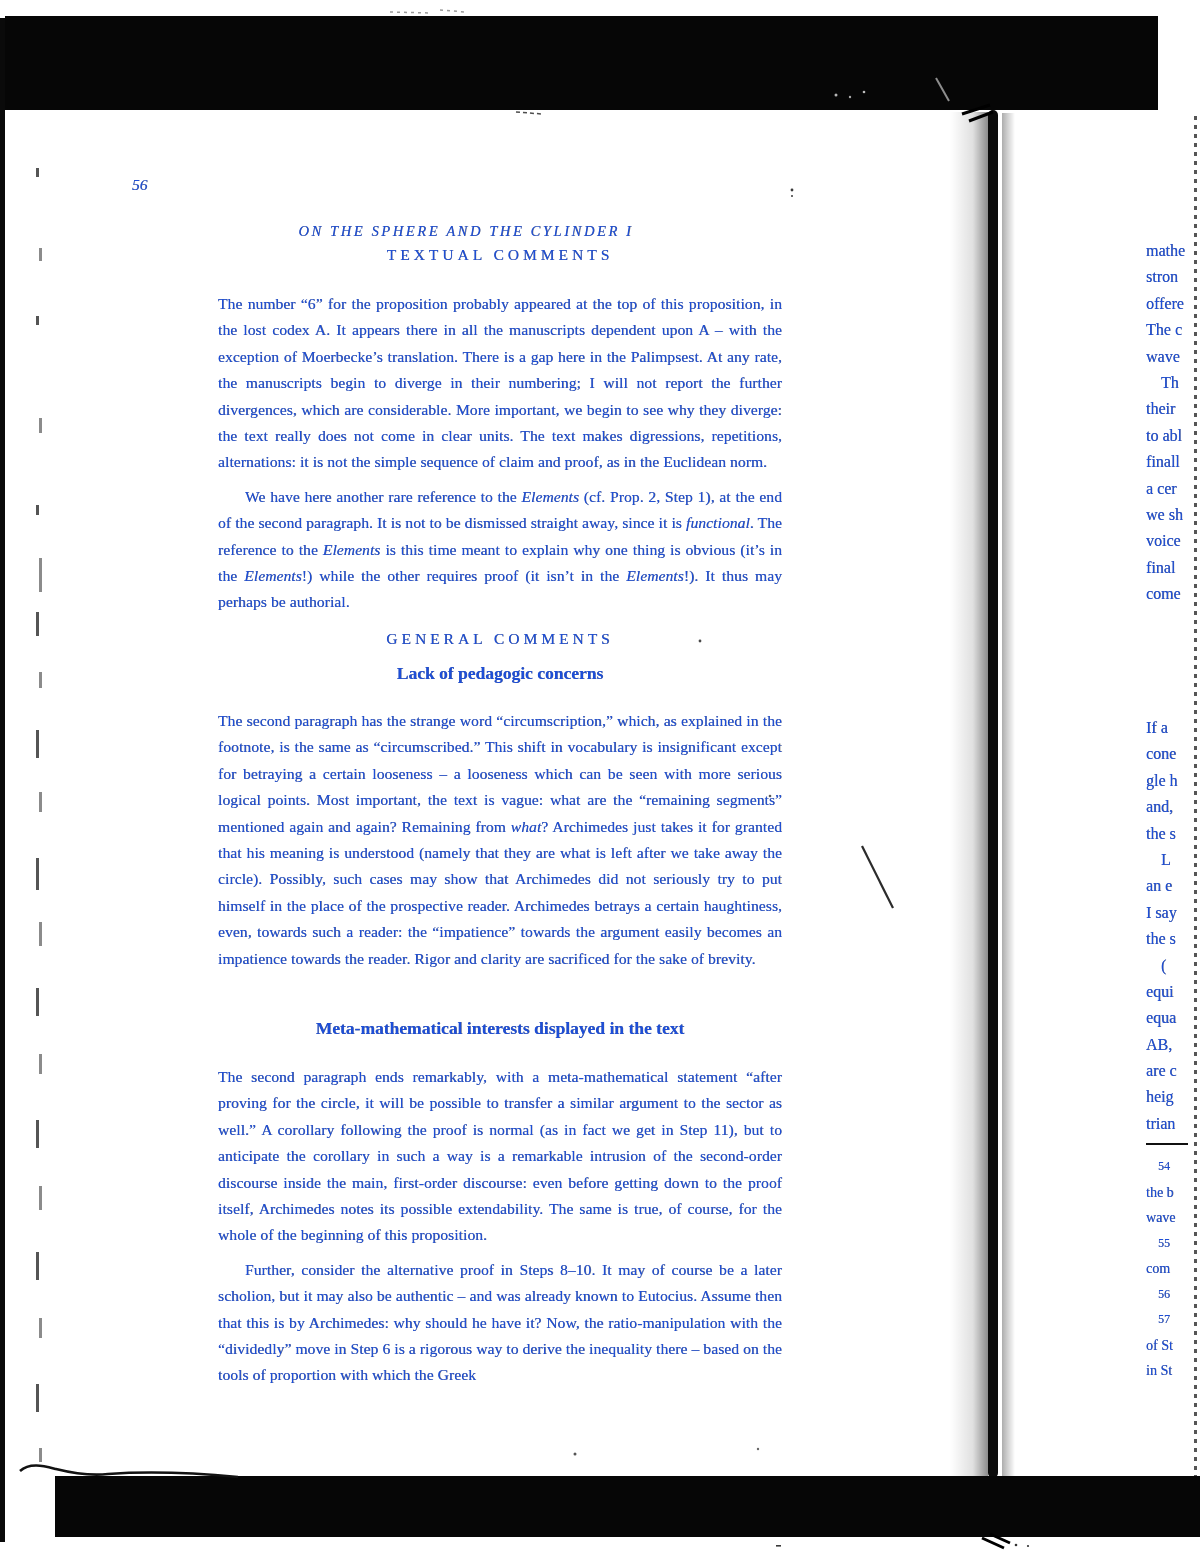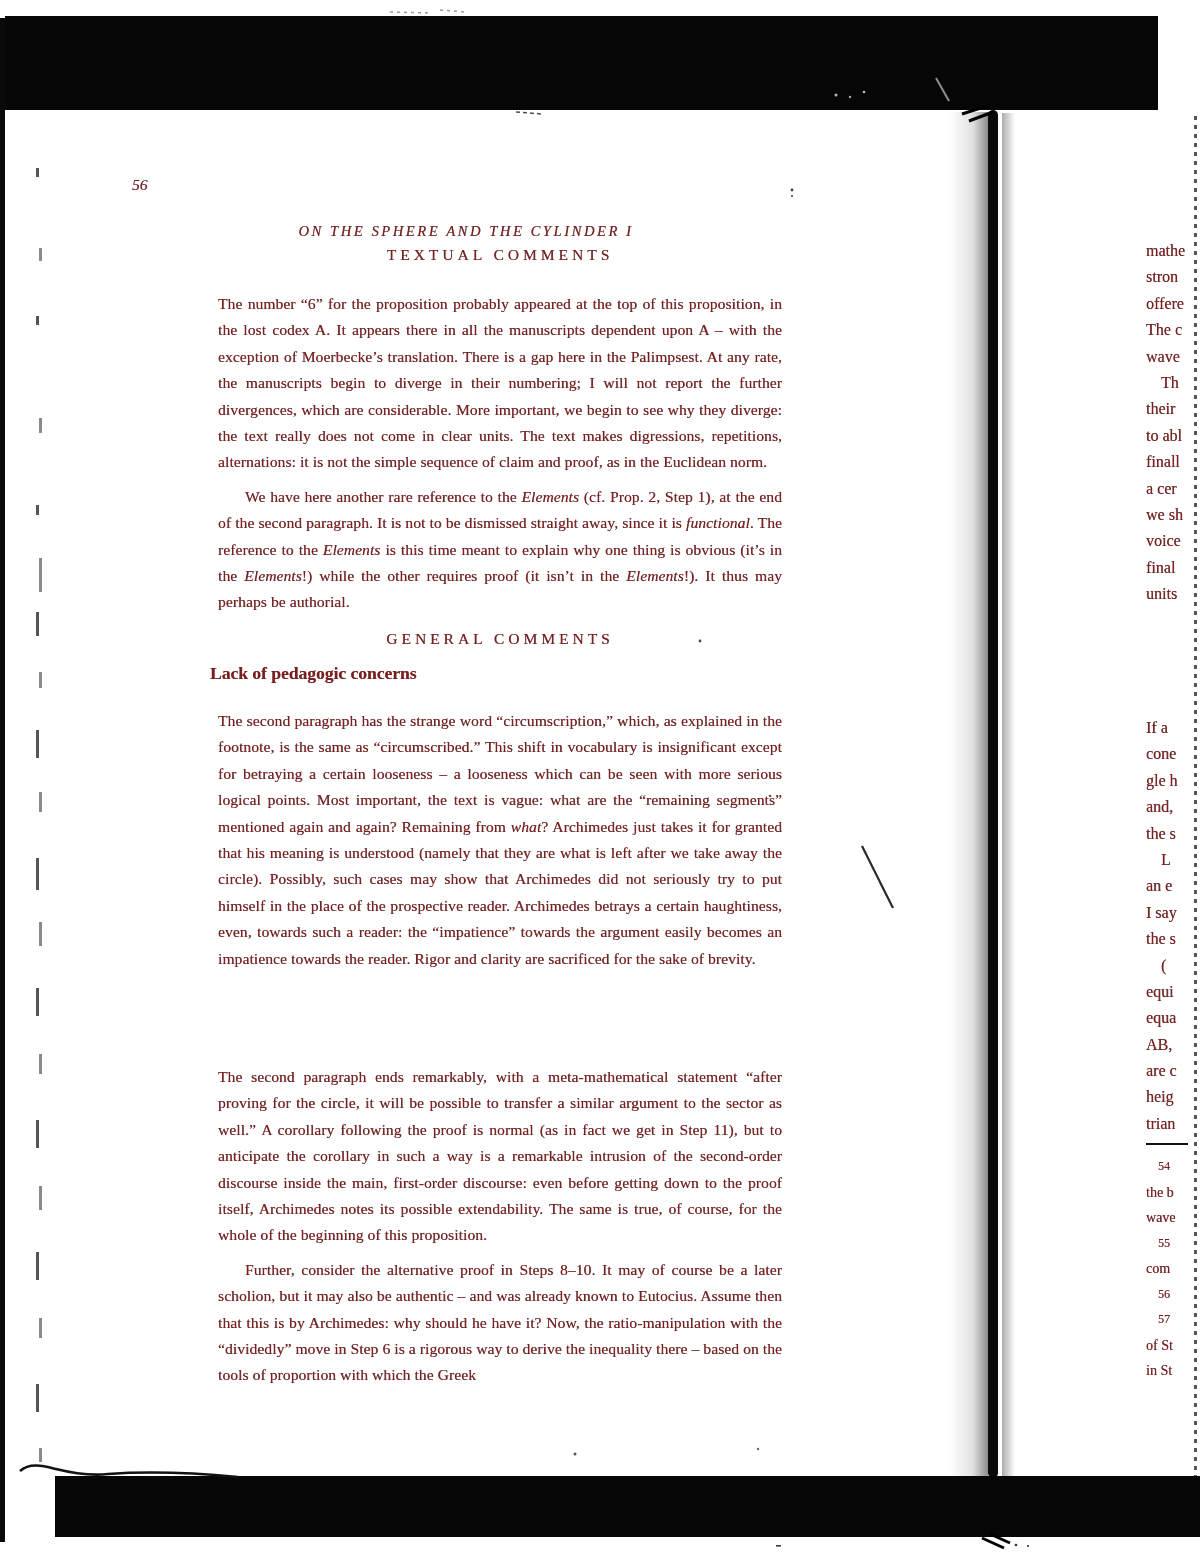--- a/index.html
+++ b/index.html
@@ -1,17 +1,17 @@
 <!DOCTYPE html>
 <html><head>
 <meta charset="utf-8">
 <style>
   html,body{margin:0;padding:0;background:#ffffff;}
   .screen{position:relative;width:1200px;height:1552px;background:#ffffff;overflow:hidden;
-          font-family:"Liberation Serif", serif;color:#7f1d1d;}
+          font-family:"Liberation Serif", serif;color:#1d4ed8;}
   .txt{text-shadow:0.3px 0 0 rgba(25,25,25,.6);}
 
   
   .band-top{position:absolute;left:5px;top:16px;width:1153px;height:94px;background:#060606;z-index:6;}
   .band-bottom{position:absolute;left:55px;top:1476px;width:1145px;height:61px;background:#060606;z-index:6;}
   .edge-left{position:absolute;left:0;top:18px;width:5px;height:1524px;background:#0a0a0a;z-index:6;}
 
   .page-left{position:absolute;left:26px;top:110px;width:962px;height:1368px;background:#fff;
              border-radius:22px 6px 0 0;z-index:3;}
   .page-right{position:absolute;left:1002px;top:113px;width:194px;height:1424px;background:#fff;
@@ -27,21 +27,21 @@
 
   .tick{position:absolute;left:36px;width:2.5px;background:#2b2b2b;opacity:.8;z-index:5;}
   .tick:nth-child(even){left:39px;opacity:.55;}
 
   
   .pageno{position:absolute;left:132px;top:176px;font-style:italic;font-size:15.5px;z-index:5;}
   .running-head{position:absolute;left:210px;top:177px;width:512px;text-align:center;font-style:italic;
                 font-size:14.5px;letter-spacing:2.6px;white-space:nowrap;z-index:5;margin-top:46px;}
   .h-caps{position:absolute;left:210px;width:580px;text-align:center;font-size:15.5px;
           letter-spacing:4px;z-index:5;}
-  .h-bold{position:absolute;left:210px;width:580px;font-size:17.5px;font-weight:700;z-index:5;}
+  .h-bold{position:absolute;left:210px;width:580px;text-align:center;font-size:17.5px;font-weight:700;z-index:5;}
   .body-block{position:absolute;left:210px;width:580px;font-size:15.5px;line-height:26.4px;
               text-align:justify;z-index:5;letter-spacing:0.1px;}
   .body-block p{margin:8px;text-align:justify;}
   .body-block p.indent{text-indent:27px;}
 
   
   .facing{position:absolute;left:1146px;width:50px;overflow:hidden;z-index:5;}
   .facing-top{top:238px;}
   .facing-mid{top:715px;}
   .facing .frag-line{height:26.4px;line-height:26.4px;font-size:16px;white-space:nowrap;}
@@ -103,41 +103,42 @@
     <p class="indent"><span>We have here another rare reference to the </span><span style="font-style: italic;">Elements</span><span> (cf. Prop. 2, Step 1), at the end of the second paragraph. It is not to be dismissed straight away, since it is </span><span style="font-style: italic;">functional</span><span>. The reference to the </span><span style="font-style: italic;">Elements</span><span> is this time meant to explain why one thing is obvious (it’s in the </span><span style="font-style: italic;">Elements</span><span>!) while the other requires proof (it isn’t in the </span><span style="font-style: italic;">Elements</span><span>!). It thus may perhaps be authorial.</span></p>
   </div>
 
   <div class="h-caps txt" style="top:630px">GENERAL COMMENTS</div>
   <div class="h-bold txt" style="top:663px">Lack of pedagogic concerns</div>
 
   <div class="body-block txt" style="top:700px">
     <p><span>The second paragraph has the strange word “circumscription,” which, as explained in the footnote, is the same as “circumscribed.” This shift in vocabulary is insignificant except for betraying a certain looseness – a looseness which can be seen with more serious logical points. Most important, the text is vague: what are the “remaining segments” mentioned again and again? Remaining from </span><span style="font-style: italic;">what</span><span>? Archimedes just takes it for granted that his meaning is understood (namely that they are what is left after we take away the circle). Possibly, such cases may show that Archimedes did not seriously try to put himself in the place of the prospective reader. Archimedes betrays a certain haughtiness, even, towards such a reader: the “impatience” towards the argument easily becomes an impatience towards the reader. Rigor and clarity are sacrificed for the sake of brevity.</span></p>
   </div>
 
+  <div class="h-bold txt" style="top:1018px">Meta-mathematical interests displayed in the text</div>
 
   <div class="body-block txt" style="top:1056px">
     <p>The second paragraph ends remarkably, with a meta-mathematical statement “after proving for the circle, it will be possible to transfer a similar argument to the sector as well.” A corollary following the proof is normal (as in fact we get in Step 11), but to anticipate the corollary in such a way is a remarkable intrusion of the second-order discourse inside the main, first-order discourse: even before getting down to the proof itself, Archimedes notes its possible extendability. The same is true, of course, for the whole of the beginning of this proposition.</p>
     <p class="indent">Further, consider the alternative proof in Steps 8–10. It may of course be a later scholion, but it may also be authentic – and was already known to Eutocius. Assume then that this is by Archimedes: why should he have it? Now, the ratio-manipulation with the “dividedly” move in Step 6 is a rigorous way to derive the inequality there – based on the tools of proportion with which the Greek</p>
   </div>
 
   <div class="facing facing-top txt">
       <div class="frag-line">mathe</div>
       <div class="frag-line">stron</div>
       <div class="frag-line">offere</div>
       <div class="frag-line">The c</div>
       <div class="frag-line">wave</div>
       <div class="frag-line ind">Th</div>
       <div class="frag-line">their</div>
       <div class="frag-line">to abl</div>
       <div class="frag-line">finall</div>
       <div class="frag-line">a cer</div>
       <div class="frag-line">we sh</div>
       <div class="frag-line">voice</div>
       <div class="frag-line">final</div>
-      <div class="frag-line">units</div>
+      <div class="frag-line">come</div>
     </div>
   <div class="facing facing-mid txt">
       <div class="frag-line">If a</div>
       <div class="frag-line">cone</div>
       <div class="frag-line">gle h</div>
       <div class="frag-line">and,</div>
       <div class="frag-line">the s</div>
       <div class="frag-line ind">L</div>
       <div class="frag-line">an e</div>
       <div class="frag-line">I say</div>

